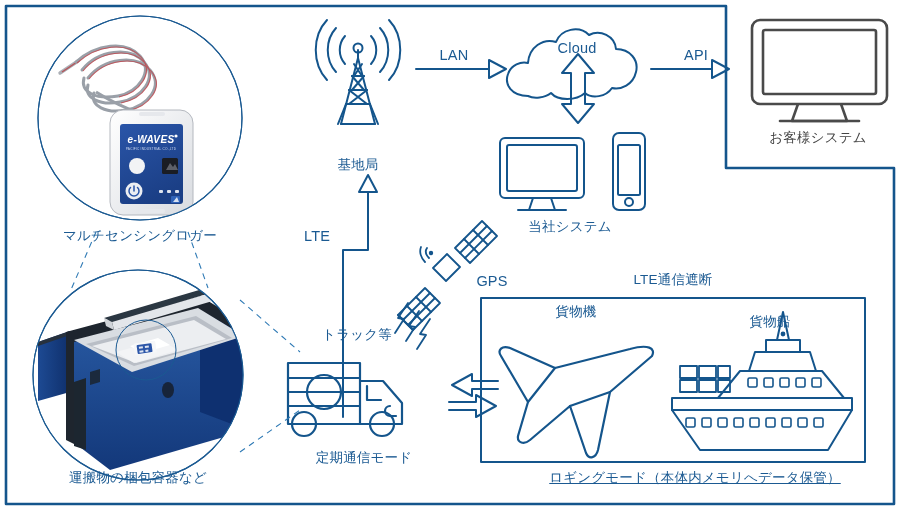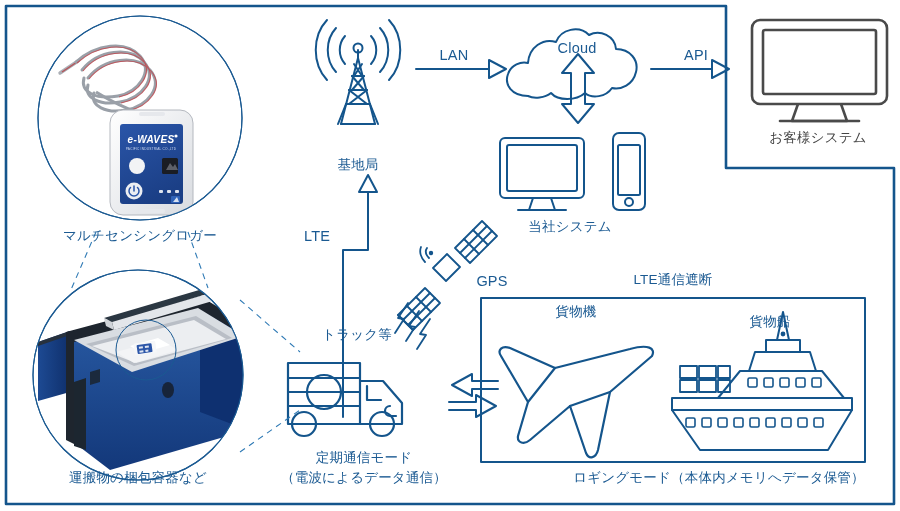--- a/index.html
+++ b/index.html
@@ -350,23 +350,22 @@
 
   <div class="lbl jp center" style="left:570px;top:219px;">当社システム</div>
 
   <div class="lbl en center" style="left:317px;top:227px;">LTE</div>
 
   <div class="lbl en center" style="left:486px;top:272px;margin-left:6px;">GPS</div>
 
   <div class="lbl jp center" style="left:357px;top:328px;font-family:Liberation Mono, monospace;">トラック等</div>
 
   <div class="lbl jp center" style="left:364px;top:450px;">定期通信モード</div>
-  <div class="lbl jp center" style="left:364px;top:470px;">（電波によるデータ通信）</div>
 
   <div class="lbl jp center" style="left:673px;top:272px;">LTE通信遮断</div>
 
   <div class="lbl jp center" style="left:576px;top:304px;">貨物機</div>
 
   <div class="lbl jp center" style="left:770px;top:314px;font-family:Liberation Serif, serif;">貨物船</div>
 
-  <div class="lbl jp center" style="left:719px;top:470px;">ロギングモード（本体内メモリへデータ保管）</div>
+  <div class="lbl jp center" style="left:695px;top:470px;text-decoration:underline;">ロギングモード（本体内メモリへデータ保管）</div>
 
 </div>
 
 </body></html>

